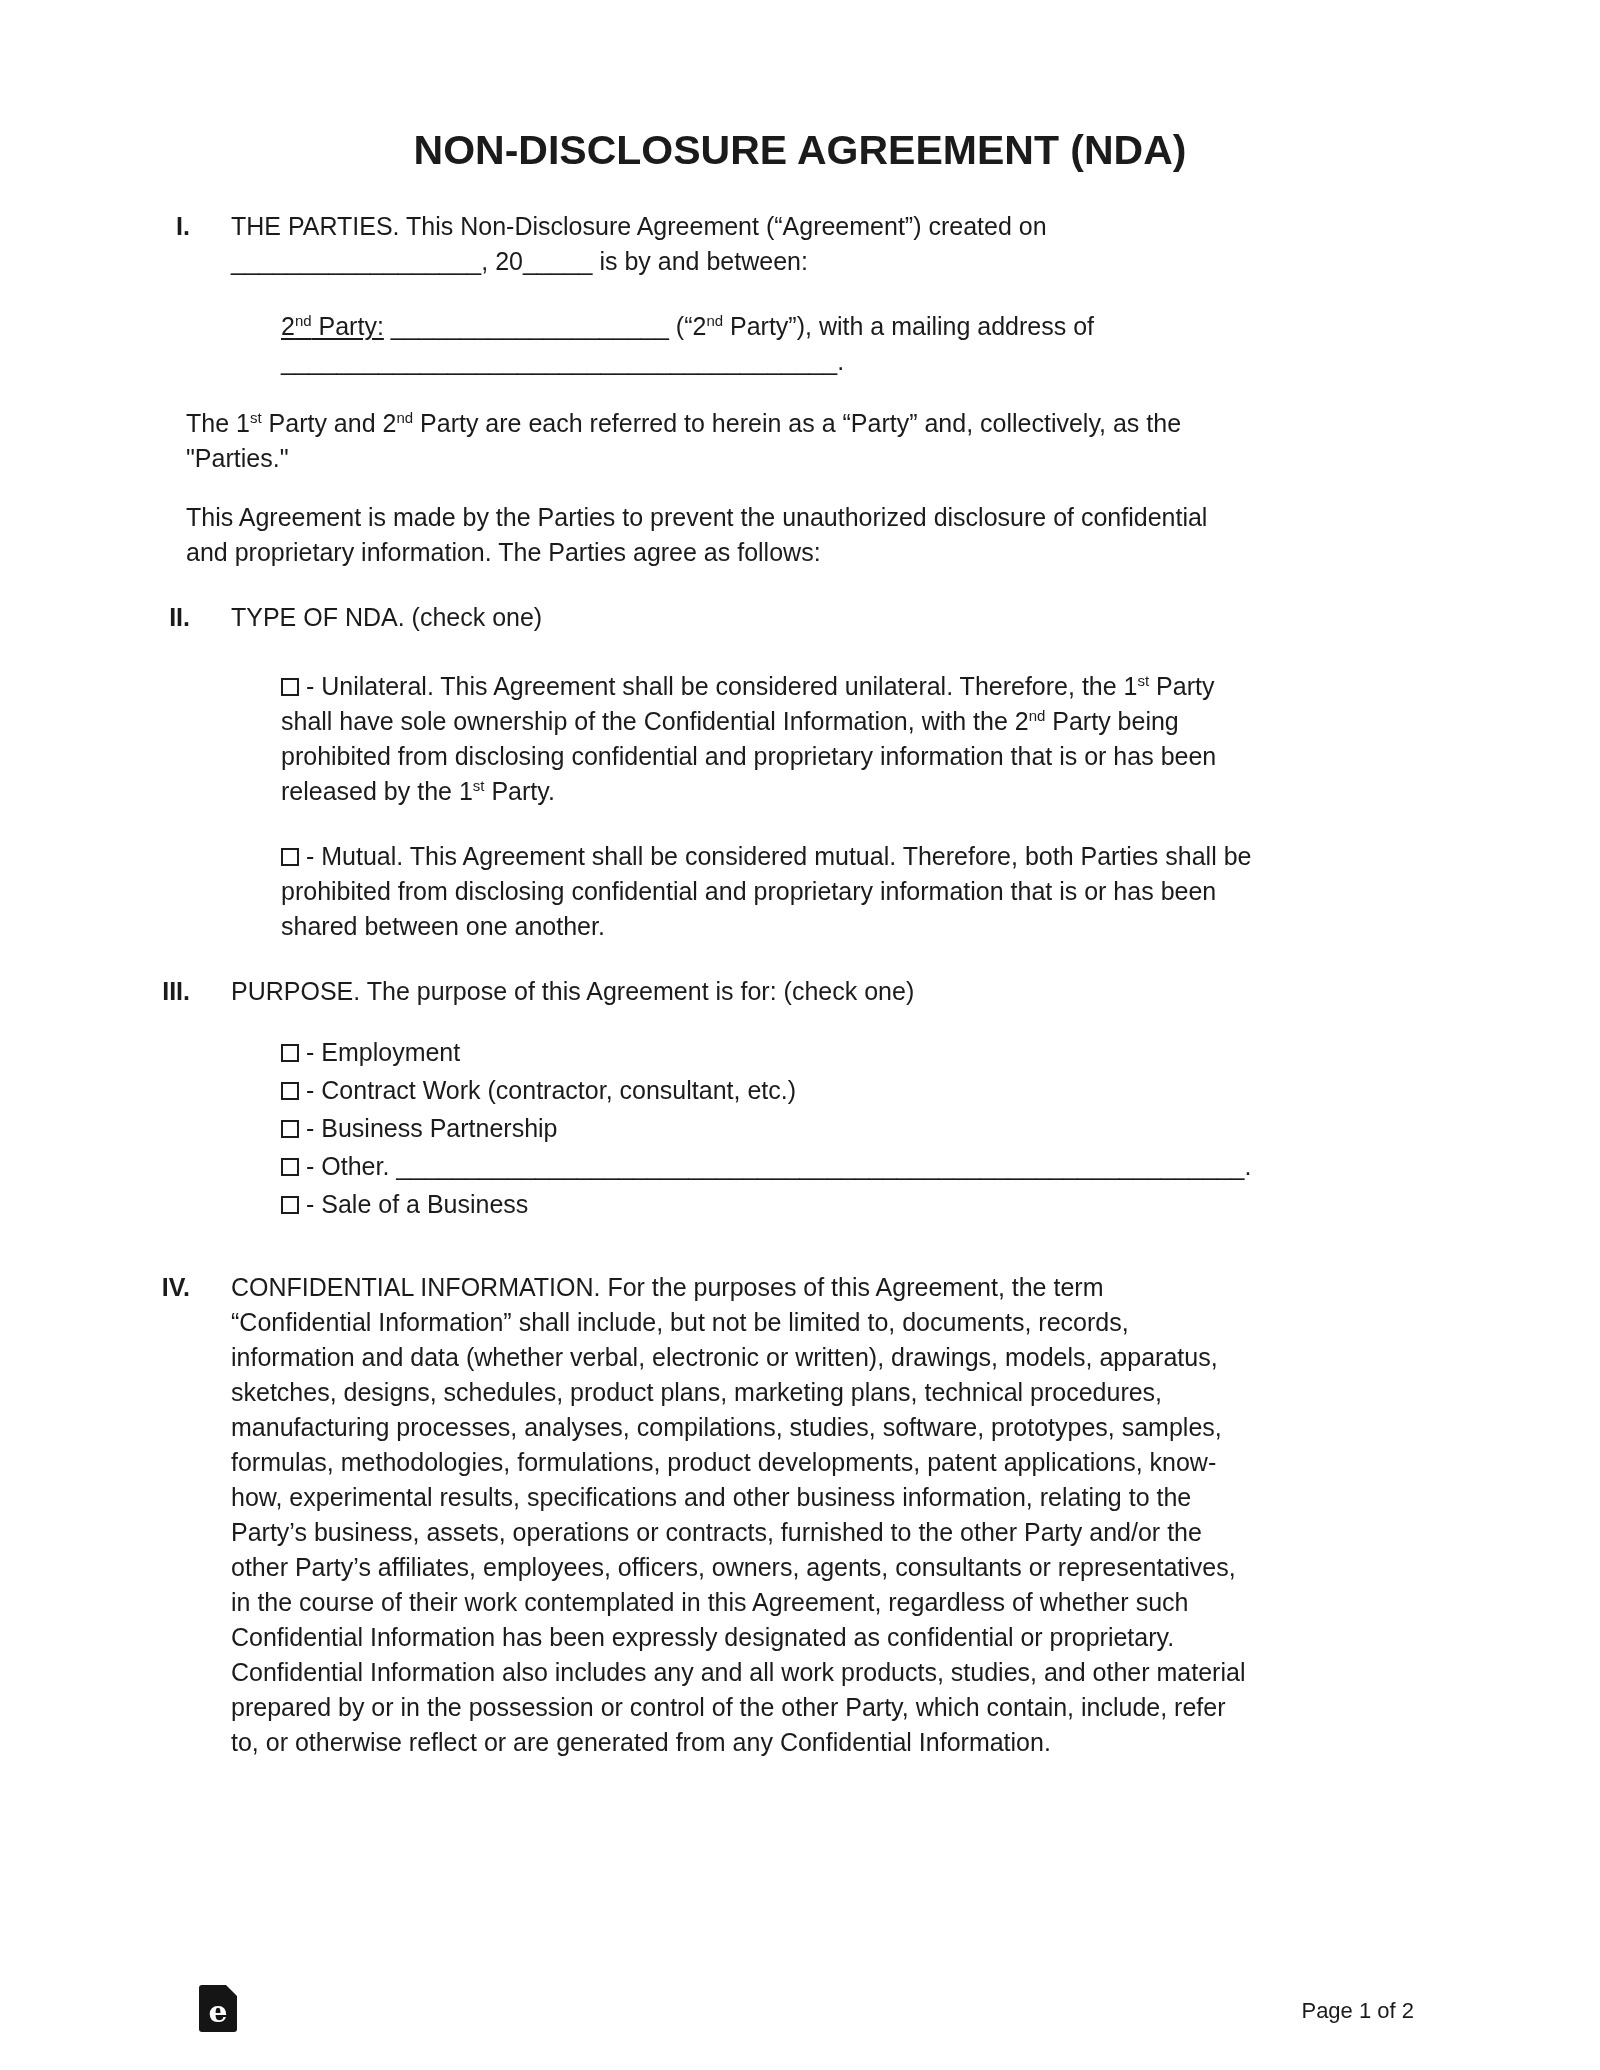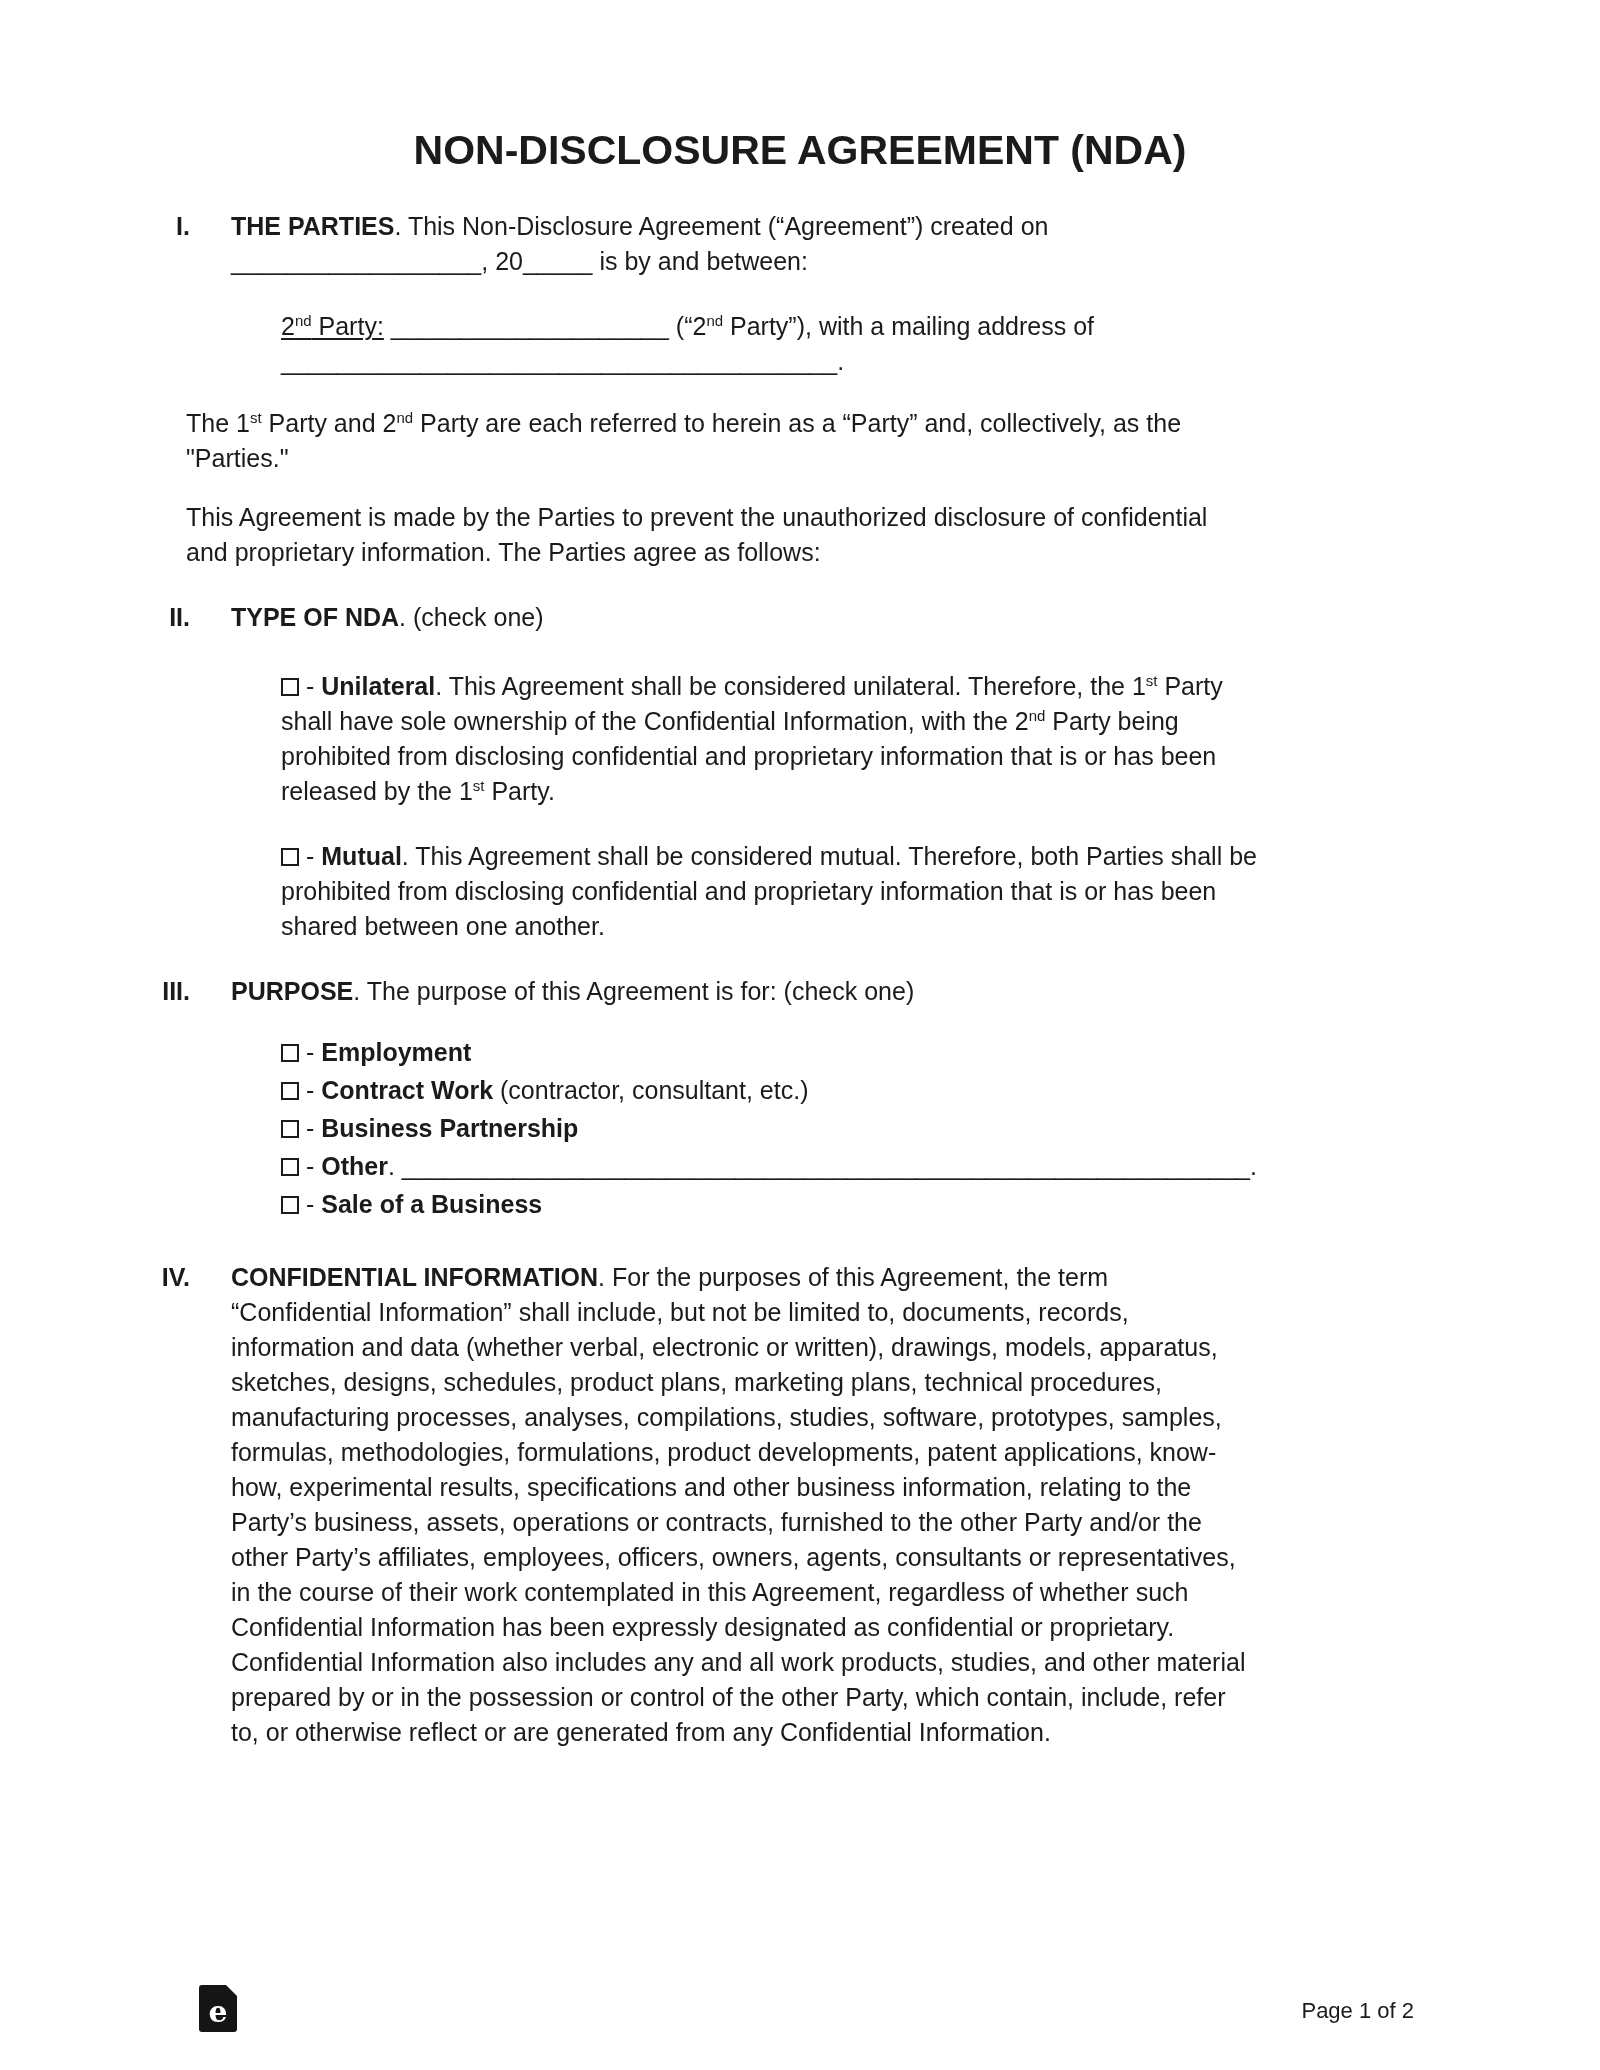--- a/index.html
+++ b/index.html
@@ -17,21 +17,21 @@
     margin:0; padding-top:126px;
     text-align:center;
     font-size:41px; line-height:48px; font-weight:bold;
   }
   p { margin:0; }
   .sec { display:flex; padding:0 170px 0 144px; }
   .num { flex:0 0 46px; text-align:right; font-weight:bold; margin-right:41px; }
   .body { flex:1; min-width:0; }
   .sub { margin-left:50px; }
   .para { margin-left:186px; margin-right:170px; }
-  strong { font-weight:bold; }
+  strong { font-weight:normal; }
   .ul { text-decoration:underline; text-underline-offset:3px; }
   sup { font-size:60%; line-height:1; vertical-align:super; }
   .cbx {
     display:inline-block; width:14px; height:14px;
     border:2px solid #1b1b1b; margin-right:7px;
     position:relative; top:1px; background:#fff;
   }
   .footer-logo {
     position:absolute; left:199px; bottom:38px;
     width:38px; height:47px; background:#151515; border-radius:3px;
@@ -82,21 +82,21 @@
       <div class="sub" style="margin-top:26px">
         <p><span class="cbx"></span><span>- <strong>Employment</strong></span></p>
         <p style="margin-top:3px"><span class="cbx"></span><span>- <strong>Contract Work</strong> (contractor, consultant, etc.)</span></p>
         <p style="margin-top:3px"><span class="cbx"></span><span>- <strong>Business Partnership</strong></span></p>
         <p style="margin-top:3px"><span class="cbx"></span><span>- <strong>Other</strong>. _____________________________________________________________.</span></p>
         <p style="margin-top:3px"><span class="cbx"></span><span>- <strong>Sale of a Business</strong></span></p>
       </div>
     </div>
   </div>
 
-  <div class="sec" style="margin-top:38px">
+  <div class="sec" style="margin-top:48px">
     <div class="num">IV.</div>
     <div class="body">
       <p><strong>CONFIDENTIAL INFORMATION</strong>. For the purposes of this Agreement, the term<br>“Confidential Information” shall include, but not be limited to, documents, records,<br>information and data (whether verbal, electronic or written), drawings, models, apparatus,<br>sketches, designs, schedules, product plans, marketing plans, technical procedures,<br>manufacturing processes, analyses, compilations, studies, software, prototypes, samples,<br>formulas, methodologies, formulations, product developments, patent applications, know-<br>how, experimental results, specifications and other business information, relating to the<br>Party’s business, assets, operations or contracts, furnished to the other Party and/or the<br>other Party’s affiliates, employees, officers, owners, agents, consultants or representatives,<br>in the course of their work contemplated in this Agreement, regardless of whether such<br>Confidential Information has been expressly designated as confidential or proprietary.<br>Confidential Information also includes any and all work products, studies, and other material<br>prepared by or in the possession or control of the other Party, which contain, include, refer<br>to, or otherwise reflect or are generated from any Confidential Information.</p>
     </div>
   </div>
 
   <div class="footer-logo">
     <span class="letter">e</span>
   </div>
   <div class="pagenum">Page 1 of 2</div>

